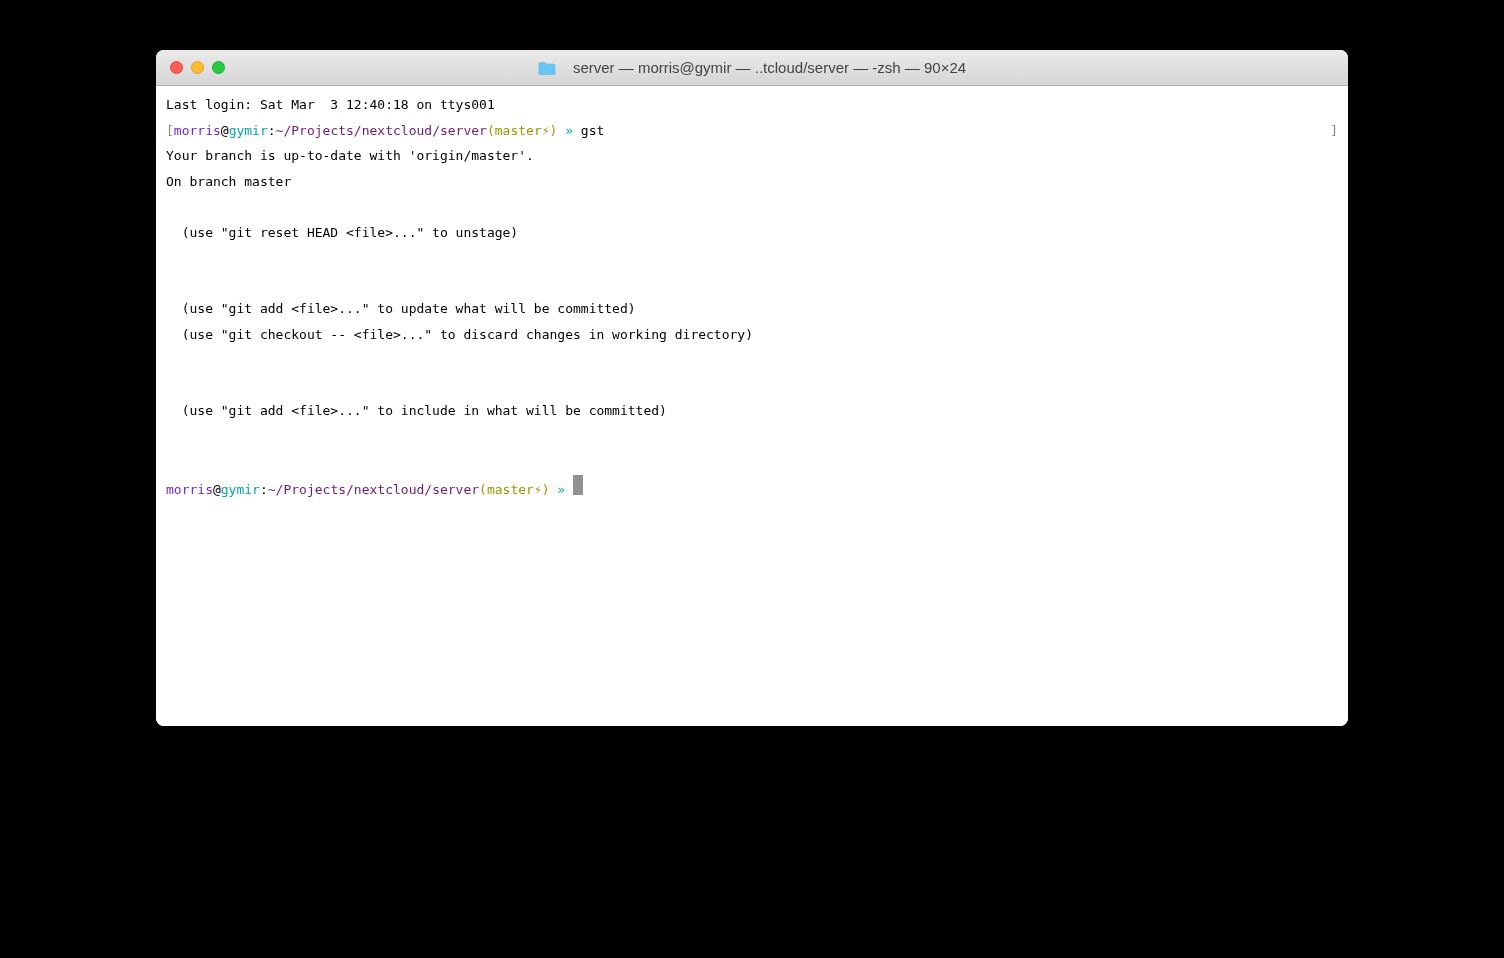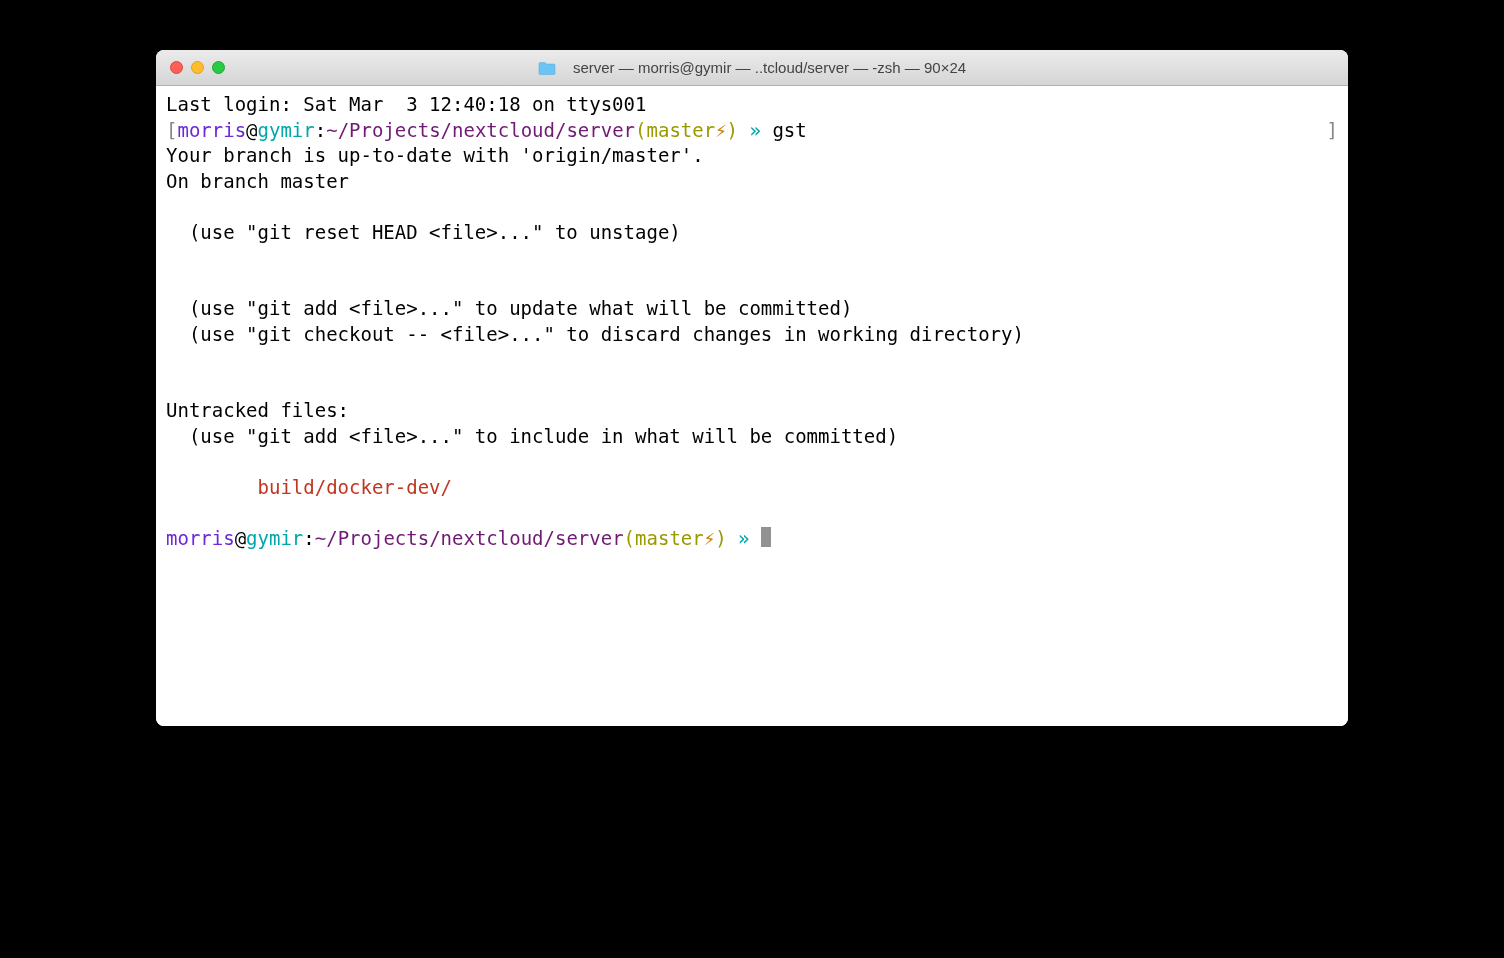--- a/index.html
+++ b/index.html
@@ -68,21 +68,21 @@
     }
     .title-text {
       font-size: 15px;
       color: #444;
       font-weight: 400;
     }
     .terminal-body {
       background: #fff;
       padding: 6px 10px 42px 10px;
       font-family: "Menlo", "Monaco", "Consolas", monospace;
-      font-size: 19px;
+      font-size: 13px;
       line-height: 25.5px;
       color: #000;
       min-height: 640px;
     }
     .line {
       white-space: pre;
     }
     .c-green { color: #6d28d9; }
     .c-cyan { color: #00a7aa; }
     .c-magenta { color: #701a75; }
@@ -132,21 +132,19 @@
     <div class="line c-black">Your branch is up-to-date with 'origin/master'.</div>
     <div class="line c-black">On branch master</div>
     <div class="line"> </div>
     <div class="line c-black">  (use "git reset HEAD &lt;file&gt;..." to unstage)</div>
     <div class="line"> </div>
     <div class="line"> </div>
     <div class="line c-black">  (use "git add &lt;file&gt;..." to update what will be committed)</div>
     <div class="line c-black">  (use "git checkout -- &lt;file&gt;..." to discard changes in working directory)</div>
     <div class="line"> </div>
     <div class="line"> </div>
-    <div class="line c-black">Untracked files:</div>
     <div class="line c-black">  (use "git add &lt;file&gt;..." to include in what will be committed)</div>
     <div class="line"> </div>
-    <div class="line c-red">        build/docker-dev/</div>
     <div class="line"> </div>
 
     <div class="line"><span class="c-green">morris</span><span class="c-black">@</span><span class="c-cyan">gymir</span><span class="c-black">:</span><span class="c-magenta">~/Projects/nextcloud/server</span><span class="c-olive">(</span><span class="c-olive">master</span><span class="bolt">⚡</span><span class="c-olive">)</span><span class="c-cyan"> » </span><span class="cursor-block"></span></div>
   </div>
 </div>
 
 </body></html>

